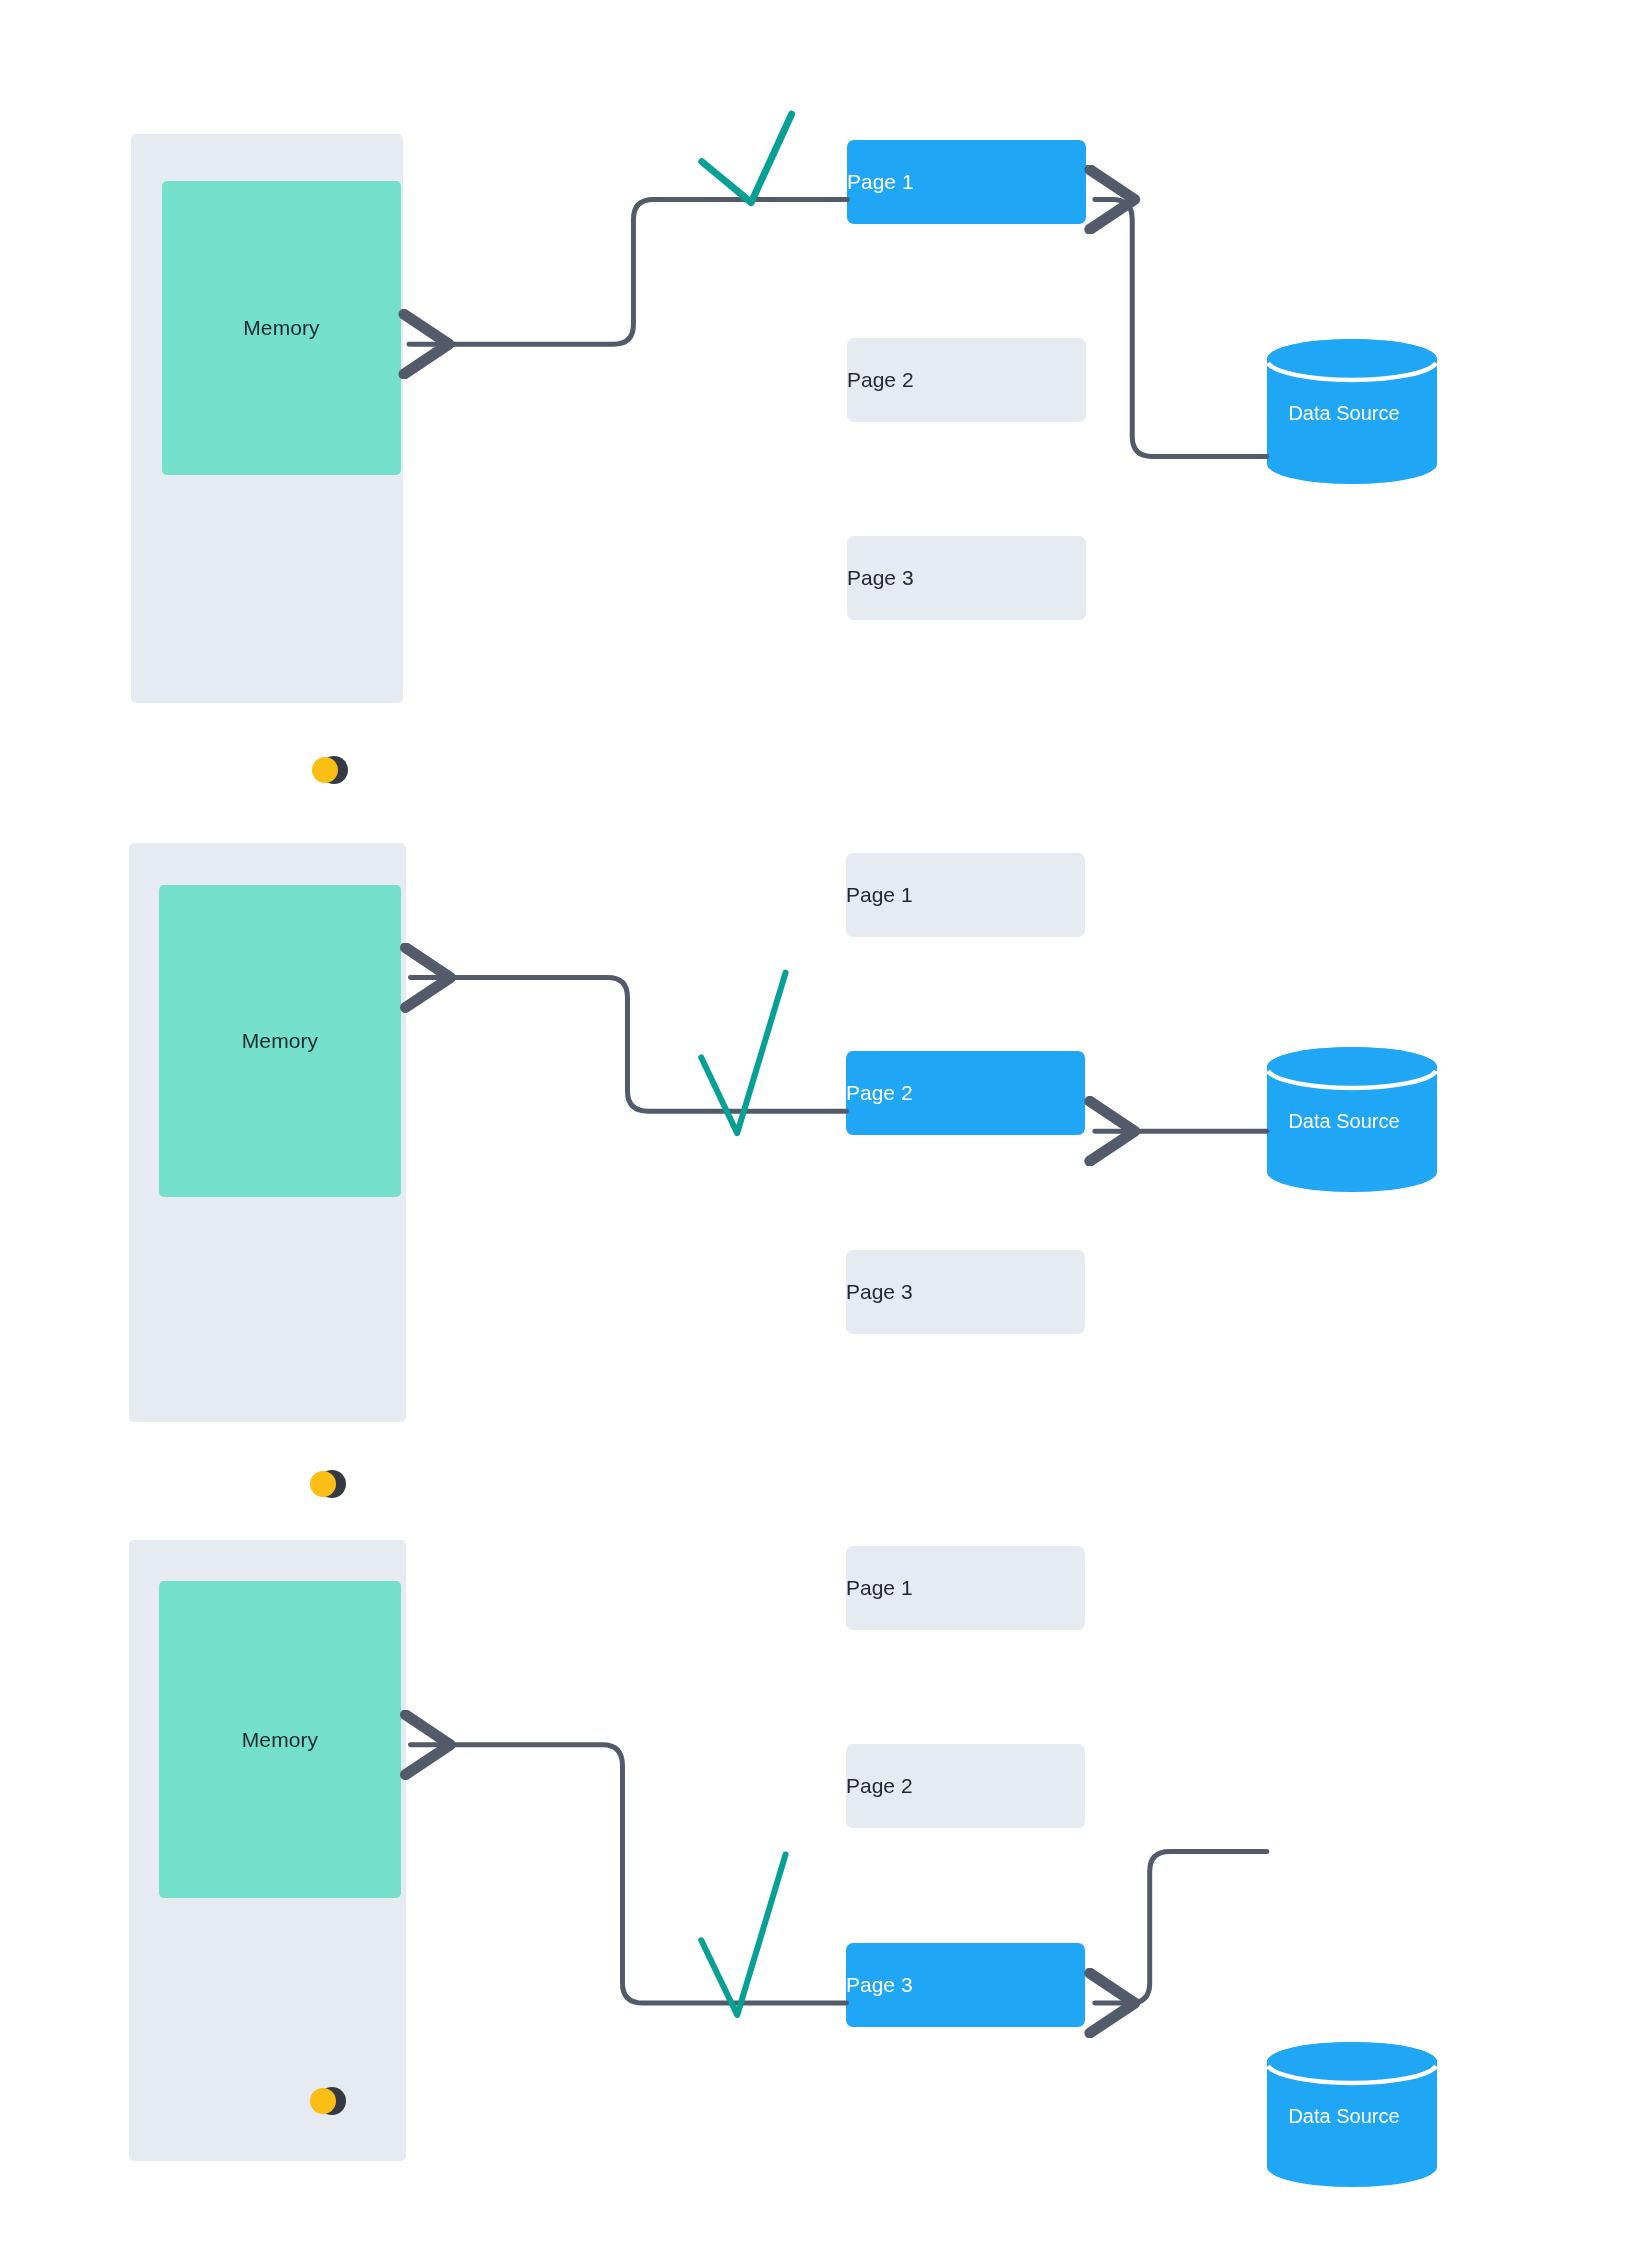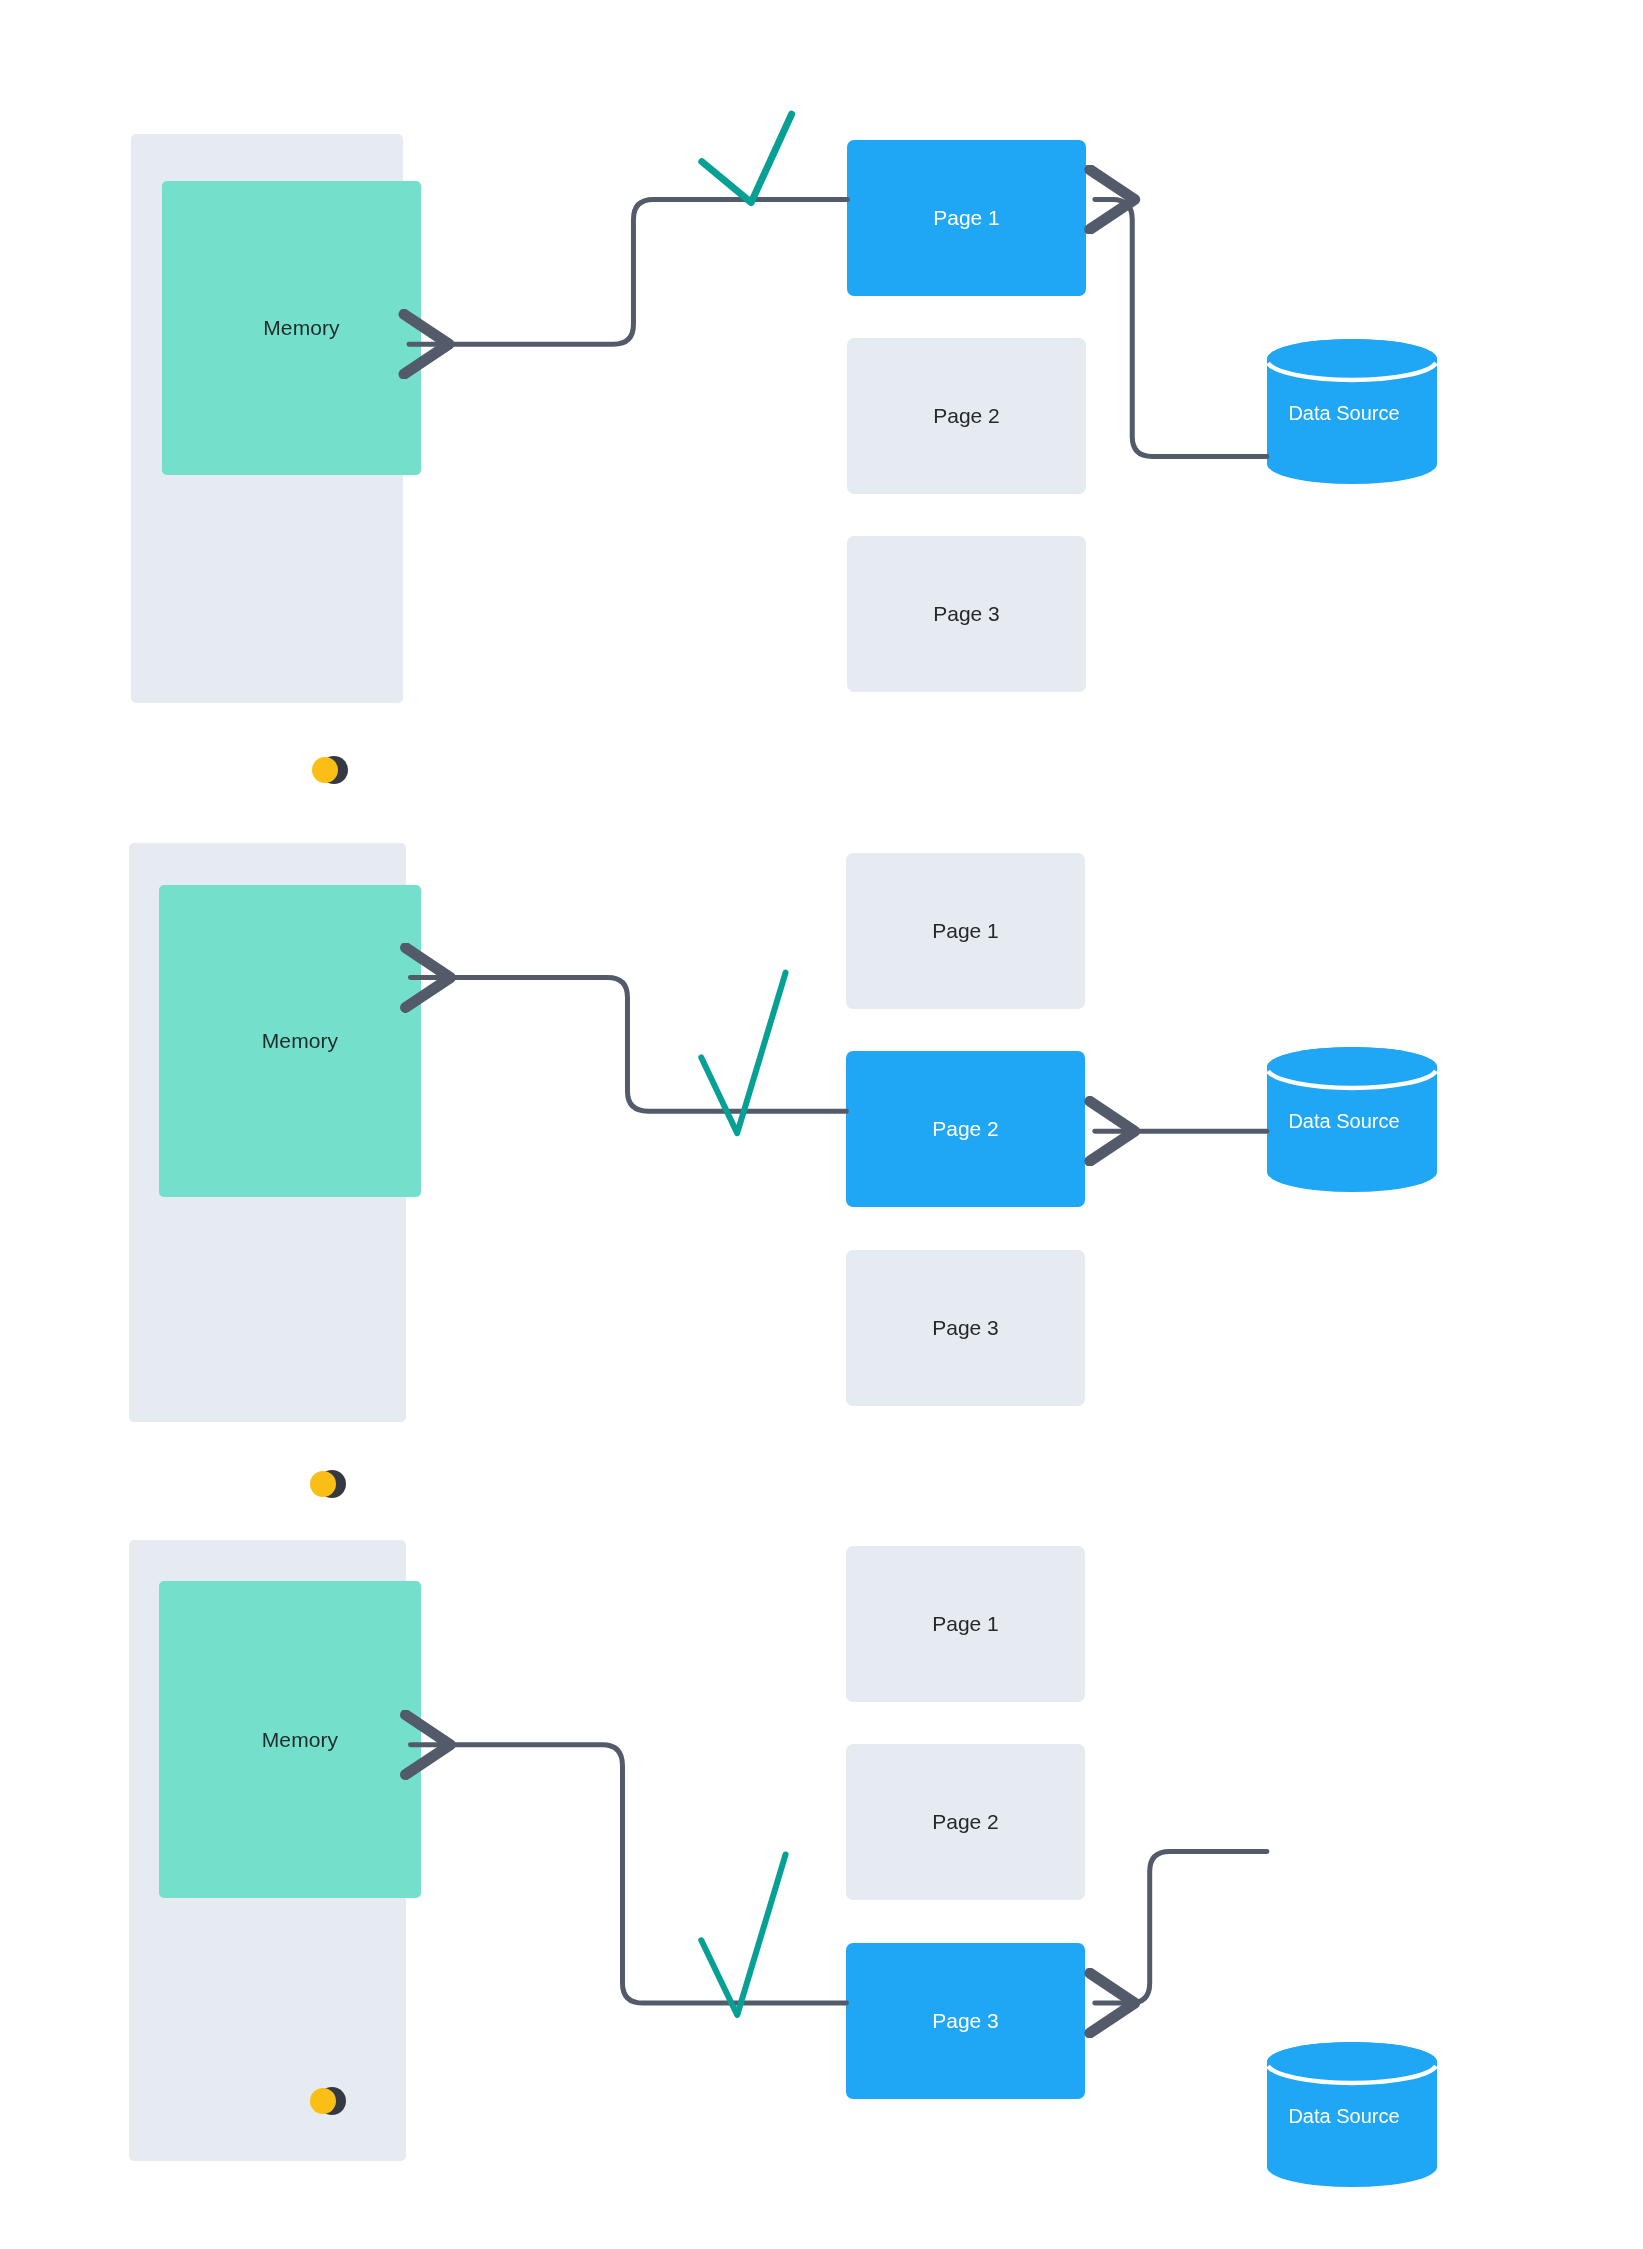--- a/index.html
+++ b/index.html
@@ -38,44 +38,42 @@
     background: #E6EAF1;
     border-radius: 5px;
   }
   .memory-block {
     position: absolute;
     background: #74DFCB;
     border-radius: 5px;
     display: flex;
     align-items: center;
     justify-content: center;
-    padding-left: 20px;
   }
   .memory-label {
     font-size: 21px;
     color: #1F2B2B;
     letter-spacing: 0.1px;
   }
 
   
   .logo-mark {
     position: absolute;
     width: 60px;
     height: 60px;
   }
 
   
   .page-box {
     position: absolute;
     width: 239px;
-    height: 156px;
+    height: 84px;
     border-radius: 7px;
     display: flex;
     align-items: center;
-    justify-content: center;
     font-size: 21px;
     background: #E6EAF1;
     color: #26282C;
   }
   .page-box.active {
     background: #1FA7F5;
     color: #ffffff;
   }
 
   

